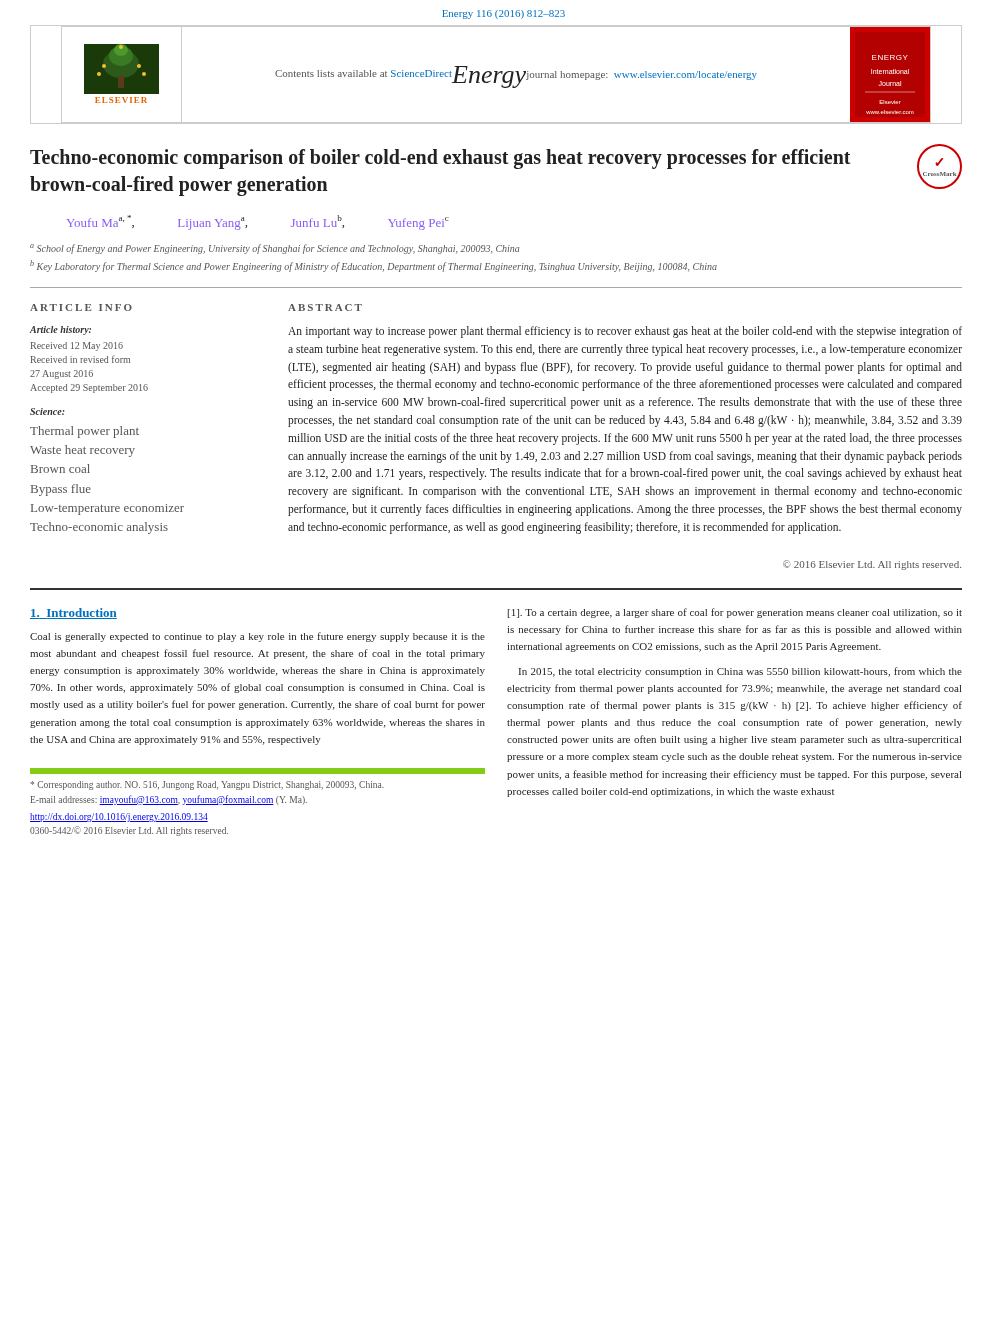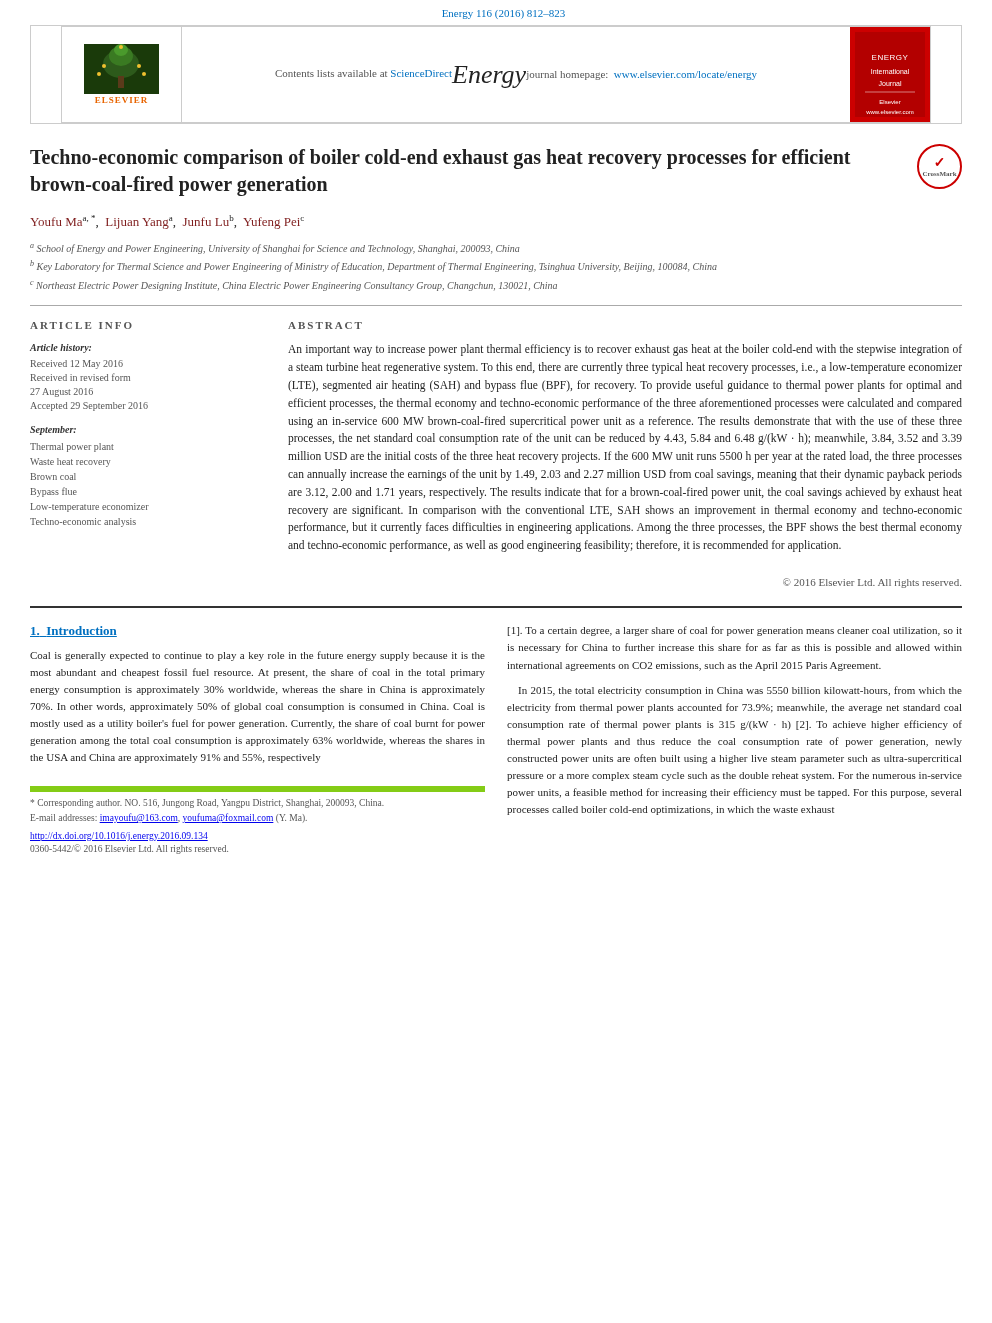--- a/index.html
+++ b/index.html
@@ -129,21 +129,22 @@
       font-weight: bold;
     }
 
     .authors-line {
       font-size: 13px;
       margin-bottom: 8px;
       color: #222;
     }
 
     .author-name {
-      color: #7f1d1d;
+      color: #8b5cf6;
+      margin-left: 36px;
     }
 
     .affil-sup {
       font-size: 9px;
       vertical-align: super;
     }
 
     .affiliations {
       font-size: 10px;
       color: #555;
@@ -206,21 +207,21 @@
 
     .keywords-label {
       font-size: 10px;
       font-style: italic;
       color: #333;
       font-weight: bold;
       margin-bottom: 3px;
     }
 
     .keyword-item {
-      font-size: 10px;
+      font-size: 13px;
       color: #555;
       display: block;
       margin-bottom: 1px;
     }
 
     .abstract-text {
       font-size: 11.5px;
       line-height: 1.55;
       color: #222;
       text-align: justify;
@@ -377,39 +378,38 @@
   <div class="authors-line">
     <span class="author-name">Youfu Ma</span><span class="affil-sup">a, *</span>,&nbsp;
     <span class="author-name">Lijuan Yang</span><span class="affil-sup">a</span>,&nbsp;
     <span class="author-name">Junfu Lu</span><span class="affil-sup">b</span>,&nbsp;
     <span class="author-name">Yufeng Pei</span><span class="affil-sup">c</span>
   </div>
 
   <div class="affiliations">
     <div class="affil-line"><sup>a</sup> <span>School of Energy and Power Engineering, University of Shanghai for Science and Technology, Shanghai, 200093, China</span></div>
     <div class="affil-line"><sup>b</sup> <span>Key Laboratory for Thermal Science and Power Engineering of Ministry of Education, Department of Thermal Engineering, Tsinghua University, Beijing, 100084, China</span></div>
-    <div class="affil-line"><sup>c</sup> <span>Northeast Electric Power Designing Institute, China Electric Power Engineering Consultancy Group, Changchun, 130021, China</span></div>
   </div>
 
   <hr class="divider-line">
 
   <div class="two-col">
 
     <div class="article-info-col">
       <div class="section-label">ARTICLE INFO</div>
 
       <div class="info-group">
         <div class="info-label">Article history:</div>
         <div class="info-dates">Received 12 May 2016</div>
         <div class="info-dates">Received in revised form<br>27 August 2016</div>
         <div class="info-dates">Accepted 29 September 2016</div>
       </div>
 
       <div class="info-group">
-        <div class="keywords-label">September:</div>
+        <div class="keywords-label">Science:</div>
         <span class="keyword-item">Thermal power plant</span>
         <span class="keyword-item">Waste heat recovery</span>
         <span class="keyword-item">Brown coal</span>
         <span class="keyword-item">Bypass flue</span>
         <span class="keyword-item">Low-temperature economizer</span>
         <span class="keyword-item">Techno-economic analysis</span>
       </div>
     </div>
 
     <div class="abstract-col">

